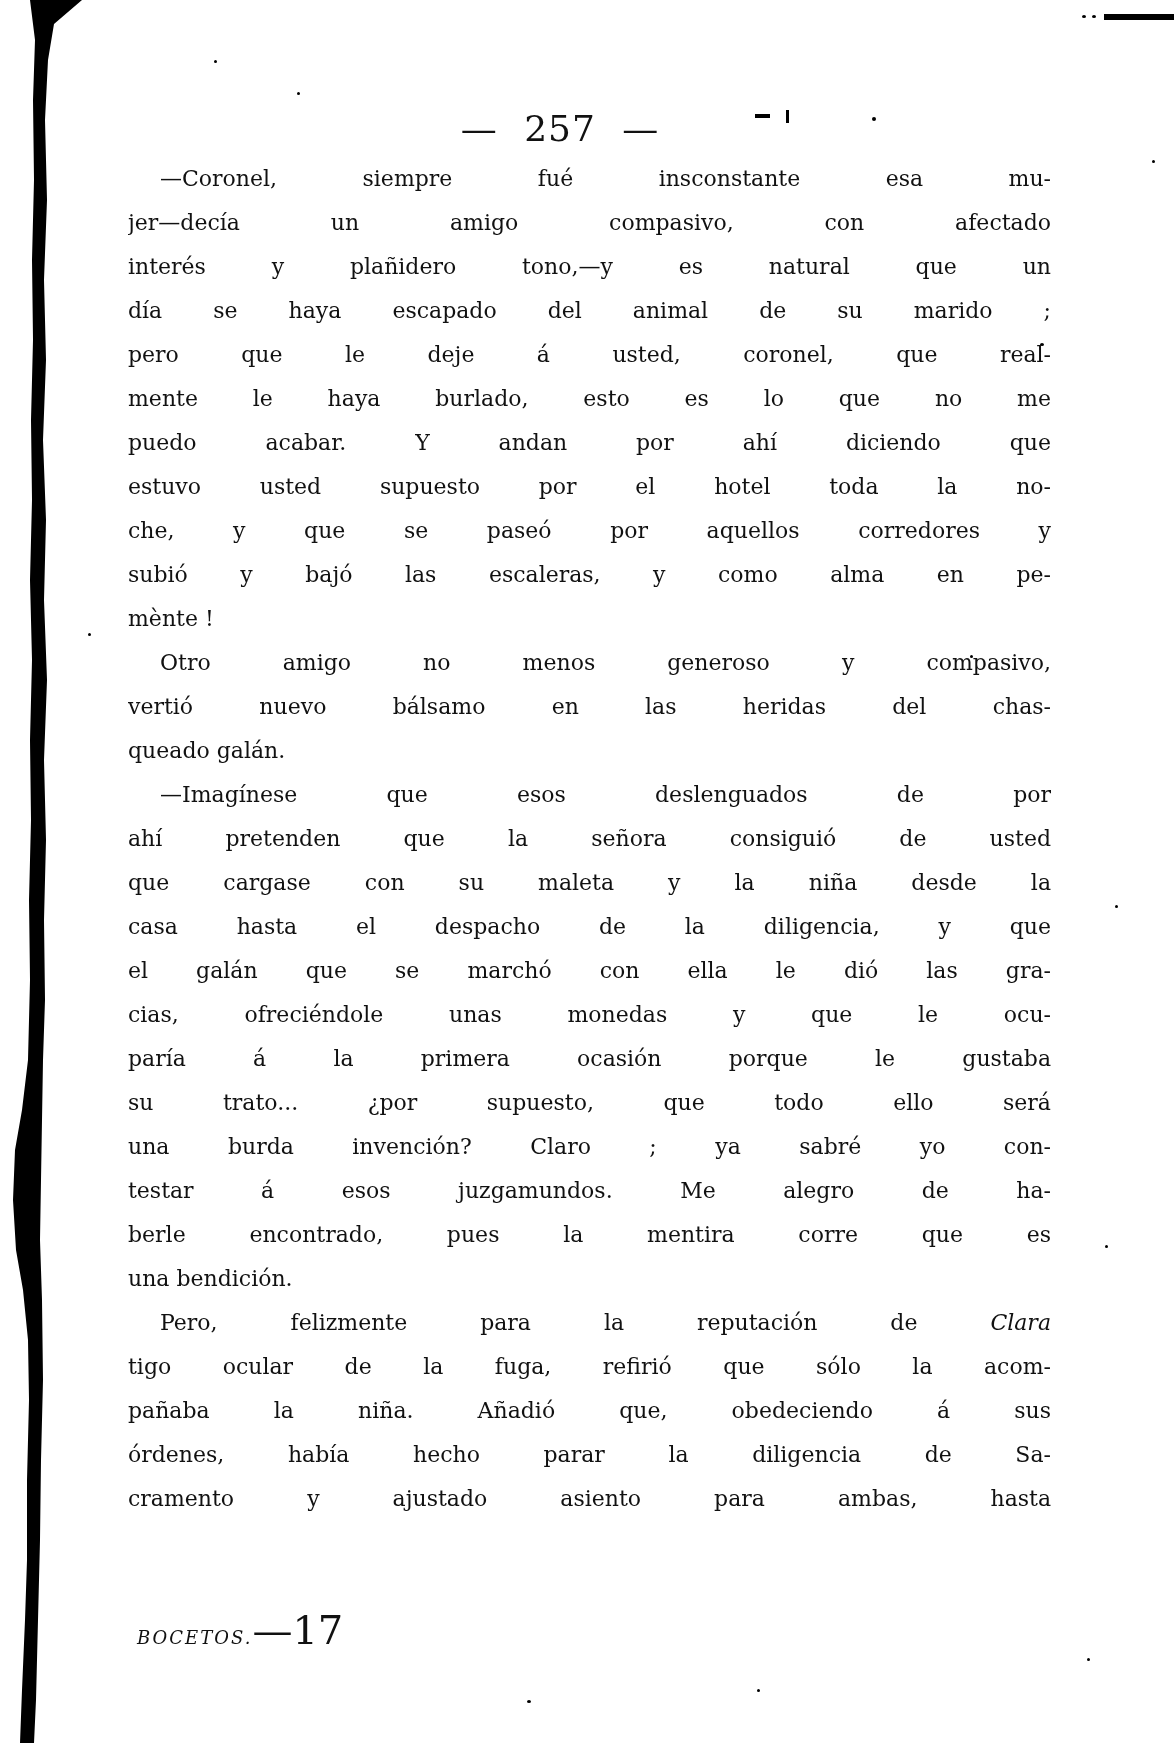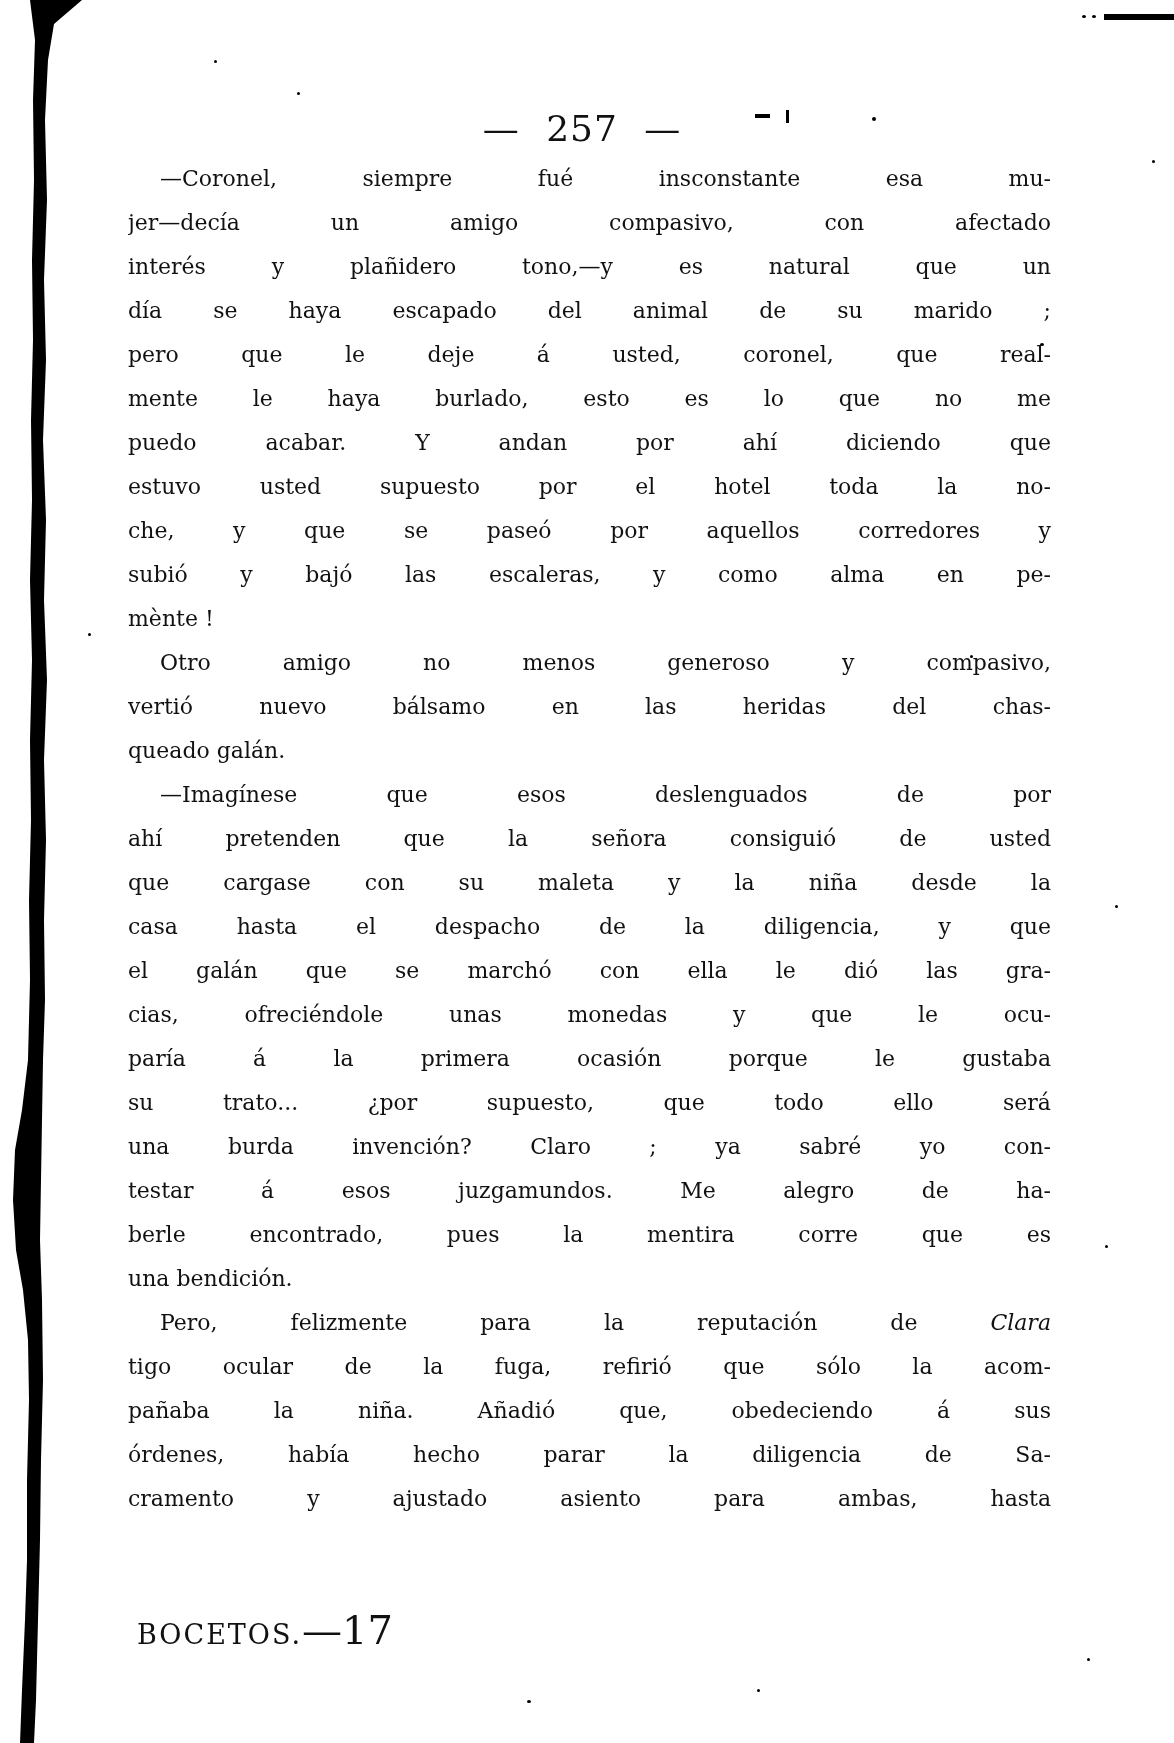--- a/index.html
+++ b/index.html
@@ -8,21 +8,21 @@
     width: 1174px;
     height: 1743px;
     background: #ffffff;
     overflow: hidden;
     font-family: "DejaVu Serif", "Liberation Serif", serif;
     color: #111111;
   }
   .page-number {
     position: absolute;
     top: 108px;
-    left: 462px;
+    left: 440px;
     width: 240px;
     text-align: center;
     font-size: 36px;
     line-height: 42px;
     word-spacing: 14px;
     letter-spacing: 1px;
     white-space: nowrap;
   }
   .text-block {
     position: absolute;
@@ -46,21 +46,21 @@
   .line.indent { text-indent: 32px; }
   .italic { font-style: italic; }
   .footer {
     position: absolute;
     left: 137px;
     top: 1606px;
     height: 48px;
     line-height: 48px;
     white-space: nowrap;
   }
-  .footer .sig { font-size: 27px; letter-spacing: 2px; }
+  .footer .sig { font-size: 18px; letter-spacing: 2px; font-style: italic; }
   .footer .num { font-size: 40px; }
   .gutter-svg { position: absolute; left: 0; top: 0; }
   .artifact { position: absolute; background: #000; }
   .speck { position: absolute; background: #000; border-radius: 50%; }
 </style>
 </head>
 <body>
 
 <div class="page">
 

